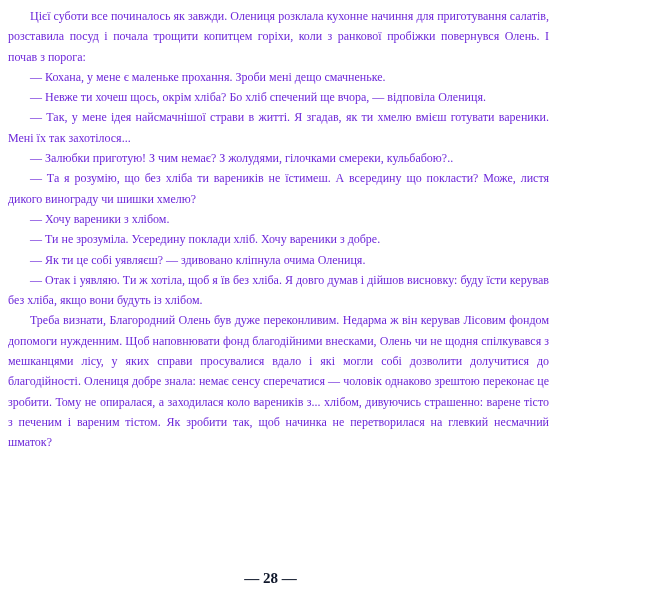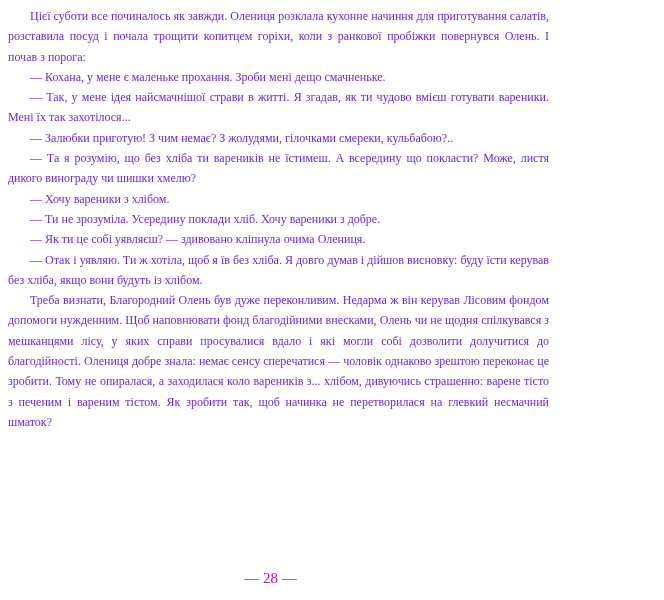--- a/index.html
+++ b/index.html
@@ -30,33 +30,34 @@
       text-indent: 22px;
       hyphens: manual;
     }
     .folio {
       position: absolute;
       left: 0;
       width: 541px;
       top: 570px;
       text-align: center;
       font-family: "Liberation Serif", "DejaVu Serif", serif;
-      font-weight: normal;
+      font-weight: bold;
       font-size: 15px;
-      color: #a21caf;
+      color: #0f172a;
       filter: blur(0.3px);
     }
   </style>
 </head>
 <body>
 
 <div class="page">
   <p class="para">Цієї суботи все починалось як завжди. Олениця розклала кухонне начиння для приготування салатів, розставила посуд і почала трощити копитцем горіхи, коли з ранкової пробіжки повернувся Олень. І почав з порога:</p>
   <p class="para">— Кохана, у мене є маленьке прохання. Зроби мені дещо смачненьке.</p>
-  <p class="para">— Так, у мене ідея найсмачнішої страви в житті. Я згадав, як ти чудово вмієш готувати вареники. Мені їх так захотілося...</p>
+  <p class="para">— Невже ти хочеш щось, окрім хліба? Бо хліб спечений ще вчора, — відповіла Олениця.</p>
+  <p class="para">— Так, у мене ідея найсмачнішої страви в житті. Я згадав, як ти хмелю вмієш готувати вареники. Мені їх так захотілося...</p>
   <p class="para">— Залюбки приготую! З чим немає? З жолудями, гілочками смереки, кульбабою?..</p>
   <p class="para">— Та я розумію, що без хліба ти вареників не їстимеш. А всередину що покласти? Може, листя дикого винограду чи шишки хмелю?</p>
   <p class="para">— Хочу вареники з хлібом.</p>
   <p class="para">— Ти не зрозуміла. Усередину поклади хліб. Хочу вареники з добре.</p>
   <p class="para">— Як ти це собі уявляєш? — здивовано кліпнула очима Олениця.</p>
   <p class="para">— Отак і уявляю. Ти ж хотіла, щоб я їв без хліба. Я довго думав і ді­йшов висновку: буду їсти керував без хліба, якщо вони будуть із хлібом.</p>
   <p class="para">Треба визнати, Благородний Олень був дуже переконливим. Недар­ма ж він керував Лісовим фондом допомоги нужденним. Щоб напов­нювати фонд благодійними внесками, Олень чи не щодня спілкувався з мешканцями лісу, у яких справи просувалися вдало і які могли собі дозволити долучитися до благодійності. Олениця добре знала: немає сенсу сперечатися — чоловік однаково зрештою переконає це зробити. Тому не опиралася, а заходилася коло вареників з... хлібом, дивую­чись страшенно: варене тісто з печеним і вареним тістом. Як зробити так, щоб начинка не перетворилася на глевкий несмачний шматок?</p>
 </div>
 
 <div class="folio">— 28 —</div>

